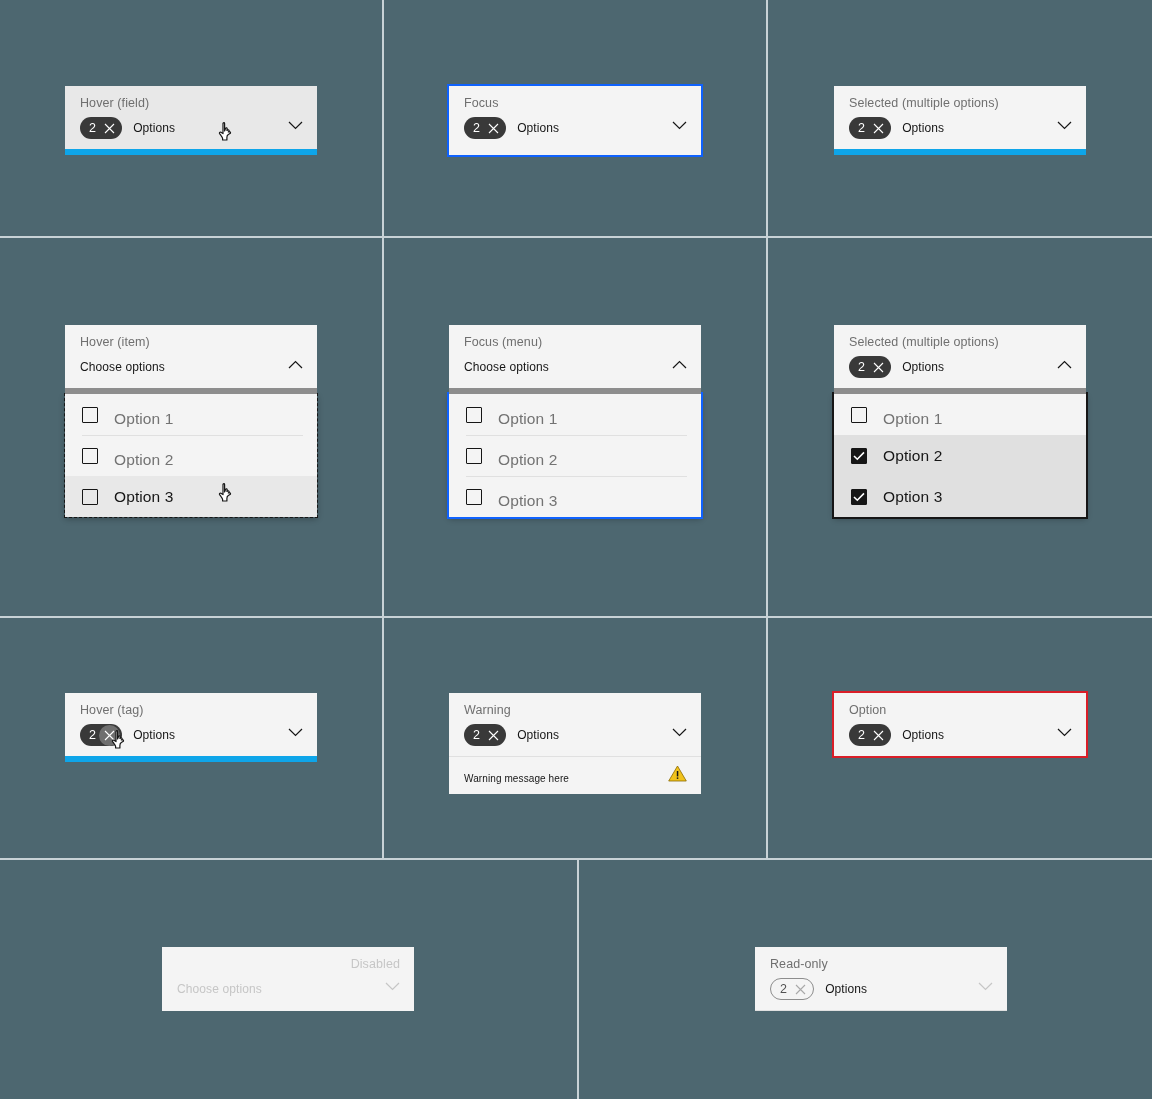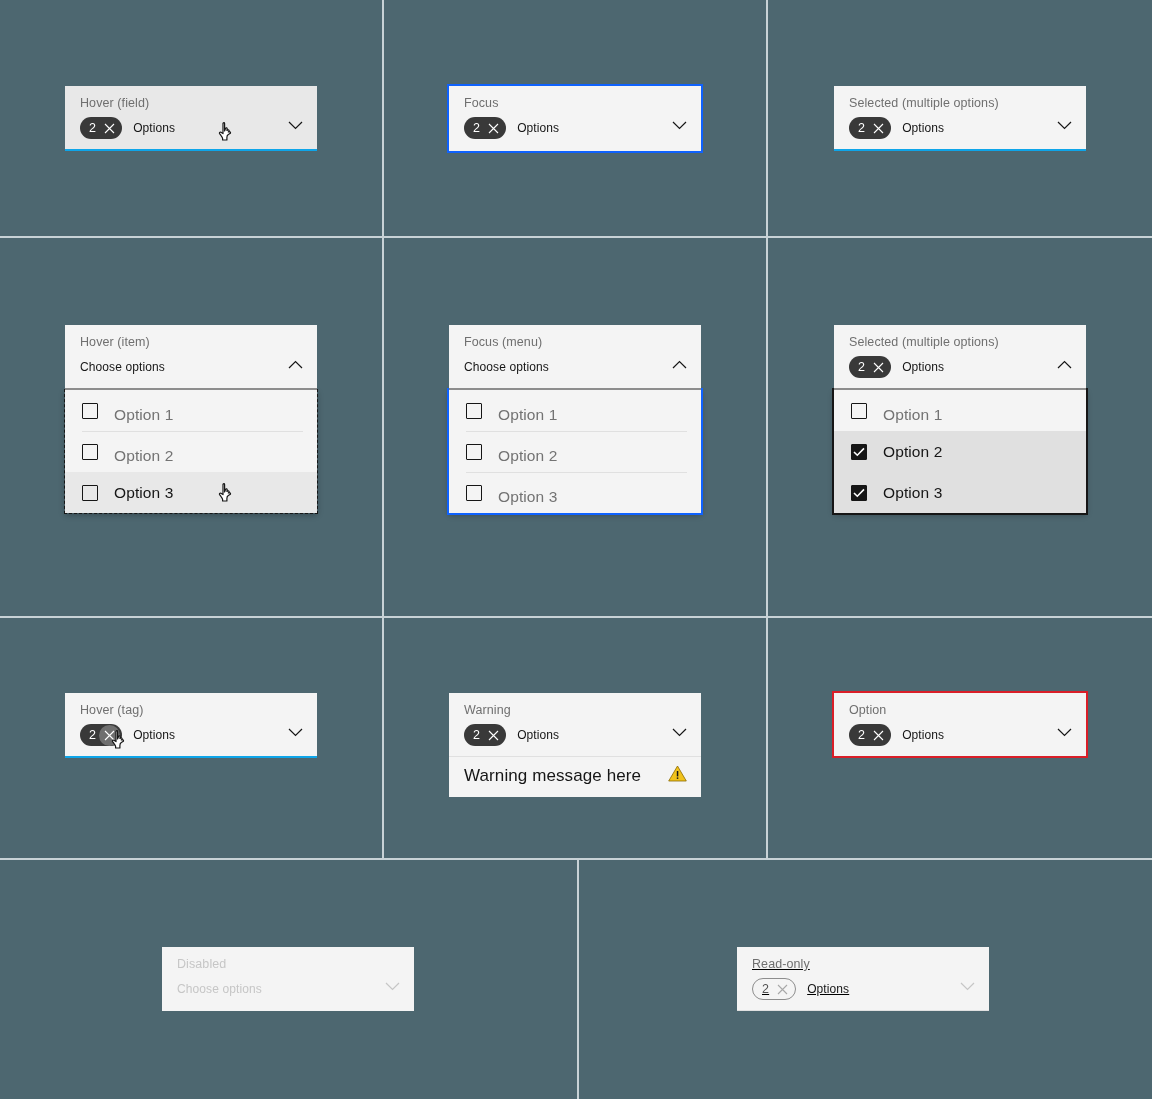--- a/index.html
+++ b/index.html
@@ -16,21 +16,21 @@
   .gline.h { height: 2px; left: 0; width: 1152px; }
   .gline.v { width: 2px; }
 
   
   .cell { position: absolute; }
 
   
   .field {
     width: 252px;
     background: #f4f4f4;
-    border-bottom: 2px solid #0ea5e9;
+    border-bottom: 6px solid #0ea5e9;
     padding: 9px 14px 9px 15px;
     position: relative;
   }
   .field .label {
     font-size: 12.5px;
     color: #6f6f6f;
     letter-spacing: .09px;
     line-height: 16px;
     margin-bottom: 5px;
     white-space: nowrap;
@@ -88,33 +88,34 @@
   .field.hoverfield { background: #e8e8e8; }
   .field.focus {
     outline: 2px solid #0f62fe;
     outline-offset: 0;
     background: #f4f4f4;
     border-bottom-color: transparent;
   }
   .field.disabled {
     background: #f4f4f4;
     border-bottom: 1px solid transparent;
+    text-align: right;
   }
   .field.disabled .label { color: #c6c6c6; }
   .field.disabled .value { color: #c6c6c6; }
   .field.readonly { background: #f4f4f4; border-bottom: 1px solid #e0e0e0; }
   .field.open { border-bottom-color: #8d8d8d; }
 
   
   .msgwrap { width: 252px; background: #f4f4f4; }
   .msg {
-    display: flex; align-items: center;
+    display: flex; align-items: flex-end;
     padding: 8px 14px 10px 15px;
     border-top: 1px solid #e0e0e0;
-    font-size: 17px;
+    font-size: 10px;
     letter-spacing: .1px;
     gap: 20px;
   }
   .msg .txt { flex: 1; }
   .msg.warning .txt { color: #161616; }
   .msg.error .txt { color: #da1e28; }
 
   .errbox {
     width: 252px;
     outline: 2px solid #da1e28;
@@ -449,21 +450,21 @@
         <span class="value">Choose options</span>
       </div>
       <span class="chev">
         <svg width="15" height="9" viewBox="0 0 15 9">
             <path d="M1 1 L7.5 7.5 L14 1" stroke="#c6c6c6" stroke-width="1.2" fill="none"></path>
           </svg>
       </span>
     </div>
   </div>
 
-  <div class="cell" style="left:737px; top:947px;text-decoration:underline;">
+  <div class="cell" style="left:755px; top:947px;">
     <div class="field readonly">
       <div class="label">Read-only</div>
       <div class="row">
         <span class="tag outline">
           <span class="num">2</span>
           <span class="x">
             <svg width="11" height="11" viewBox="0 0 11 11">
                 <path d="M1 1 L10 10 M10 1 L1 10" stroke="#a8a8a8" stroke-width="1.1" fill="none"></path>
               </svg>
           </span>

